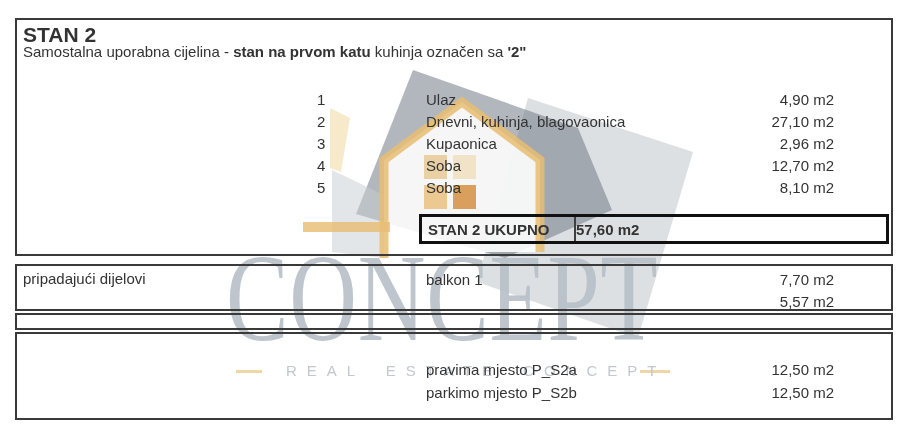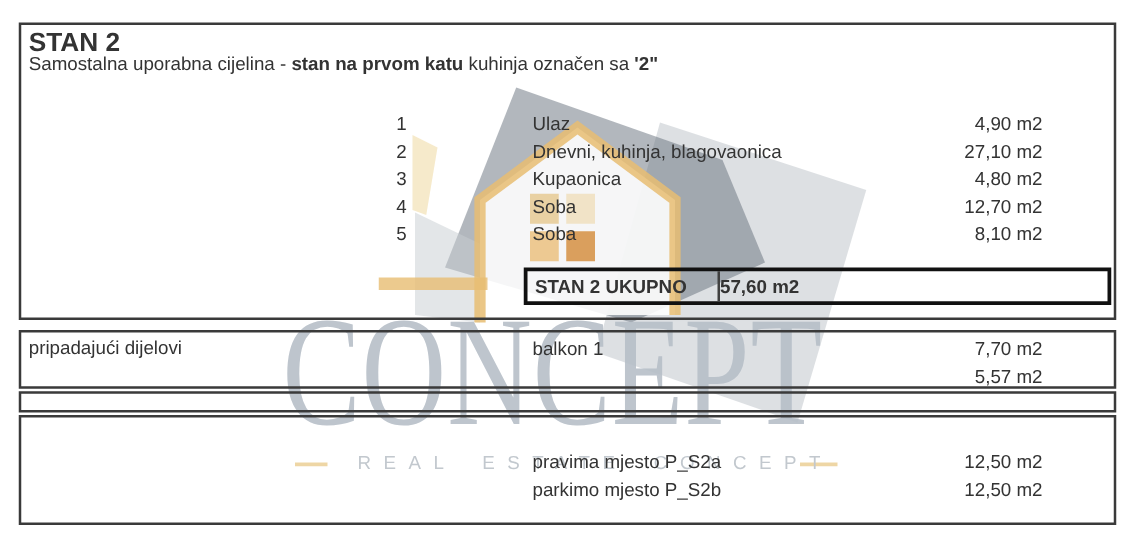--- a/index.html
+++ b/index.html
@@ -96,21 +96,21 @@
       <span class="cell-area">4,90 m2</span>
     </div>
     <div class="room-row" style="top:92px">
       <span class="room-num">2</span>
       <span class="cell-name">Dnevni, kuhinja, blagovaonica</span>
       <span class="cell-area">27,10 m2</span>
     </div>
     <div class="room-row" style="top:114px">
       <span class="room-num">3</span>
       <span class="cell-name">Kupaonica</span>
-      <span class="cell-area">4,80 m2</span>
+      <span class="cell-area">2,96 m2</span>
     </div>
     <div class="room-row" style="top:136px">
       <span class="room-num">4</span>
       <span class="cell-name">Soba</span>
       <span class="cell-area">12,70 m2</span>
     </div>
     <div class="room-row" style="top:158px">
       <span class="room-num">5</span>
       <span class="cell-name">Soba</span>
       <span class="cell-area">8,10 m2</span>

